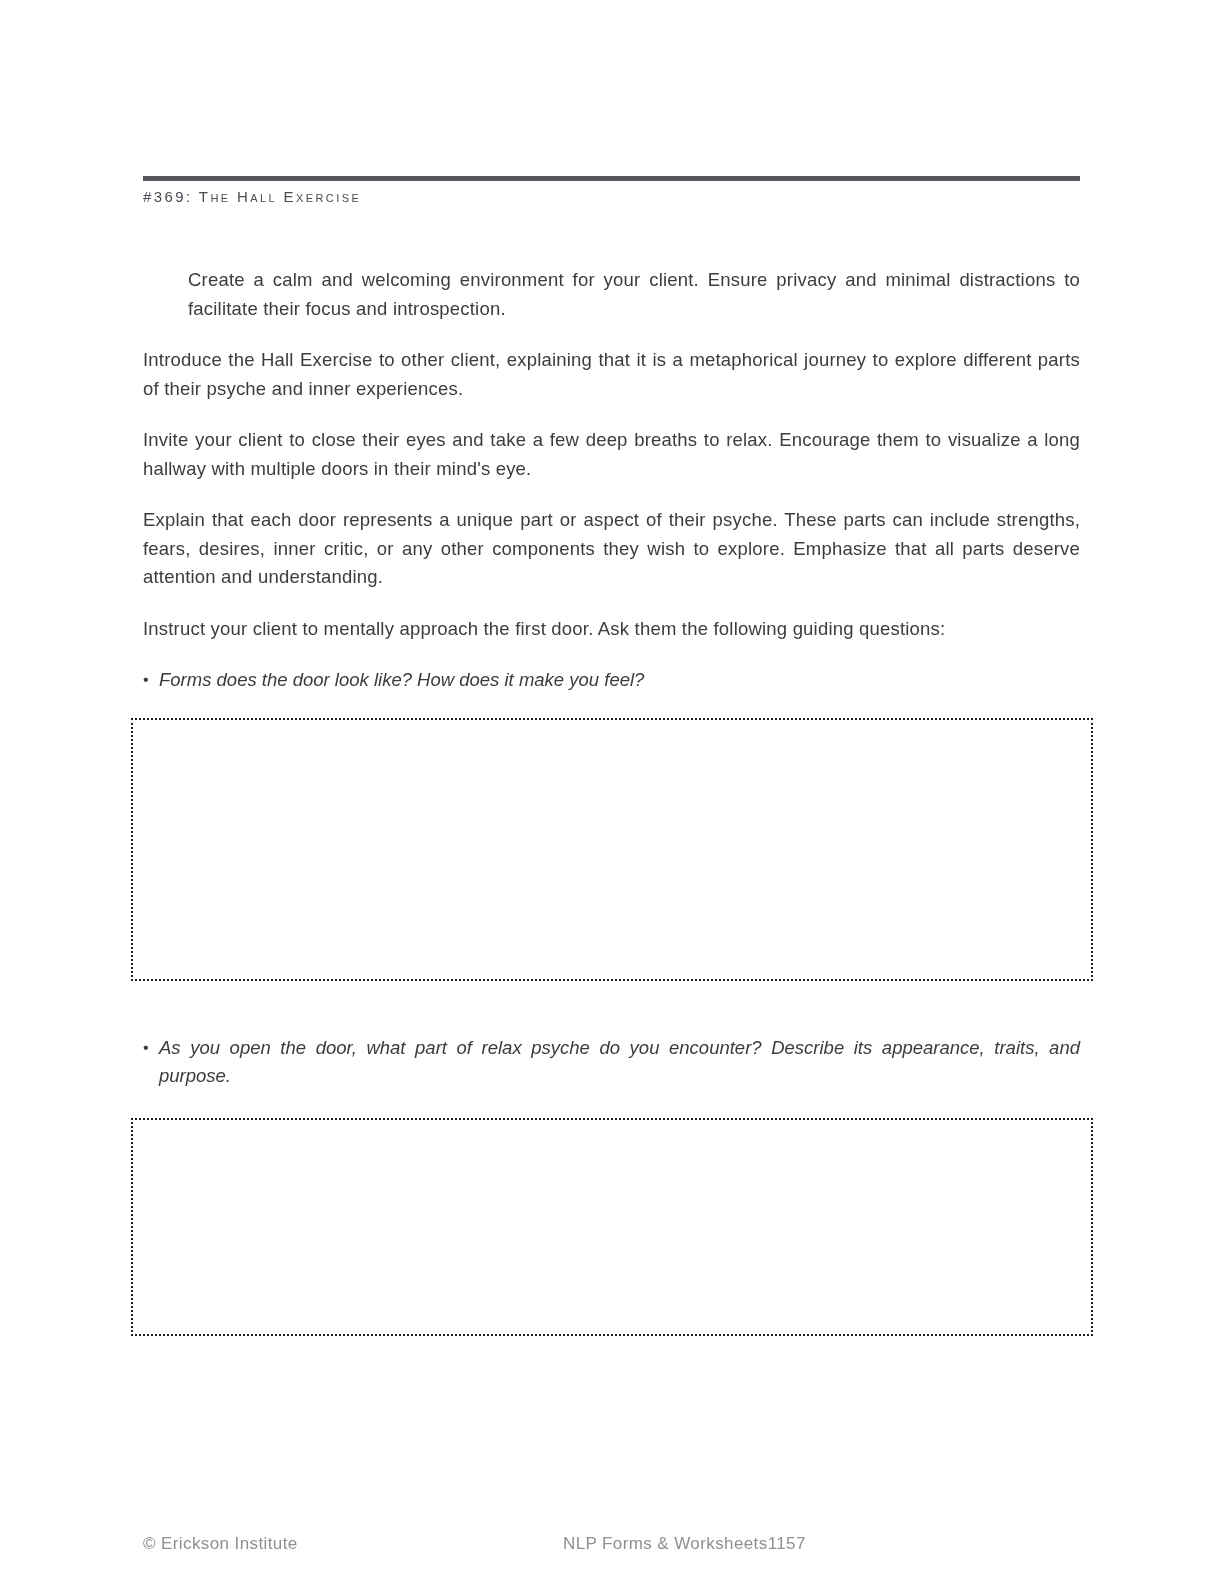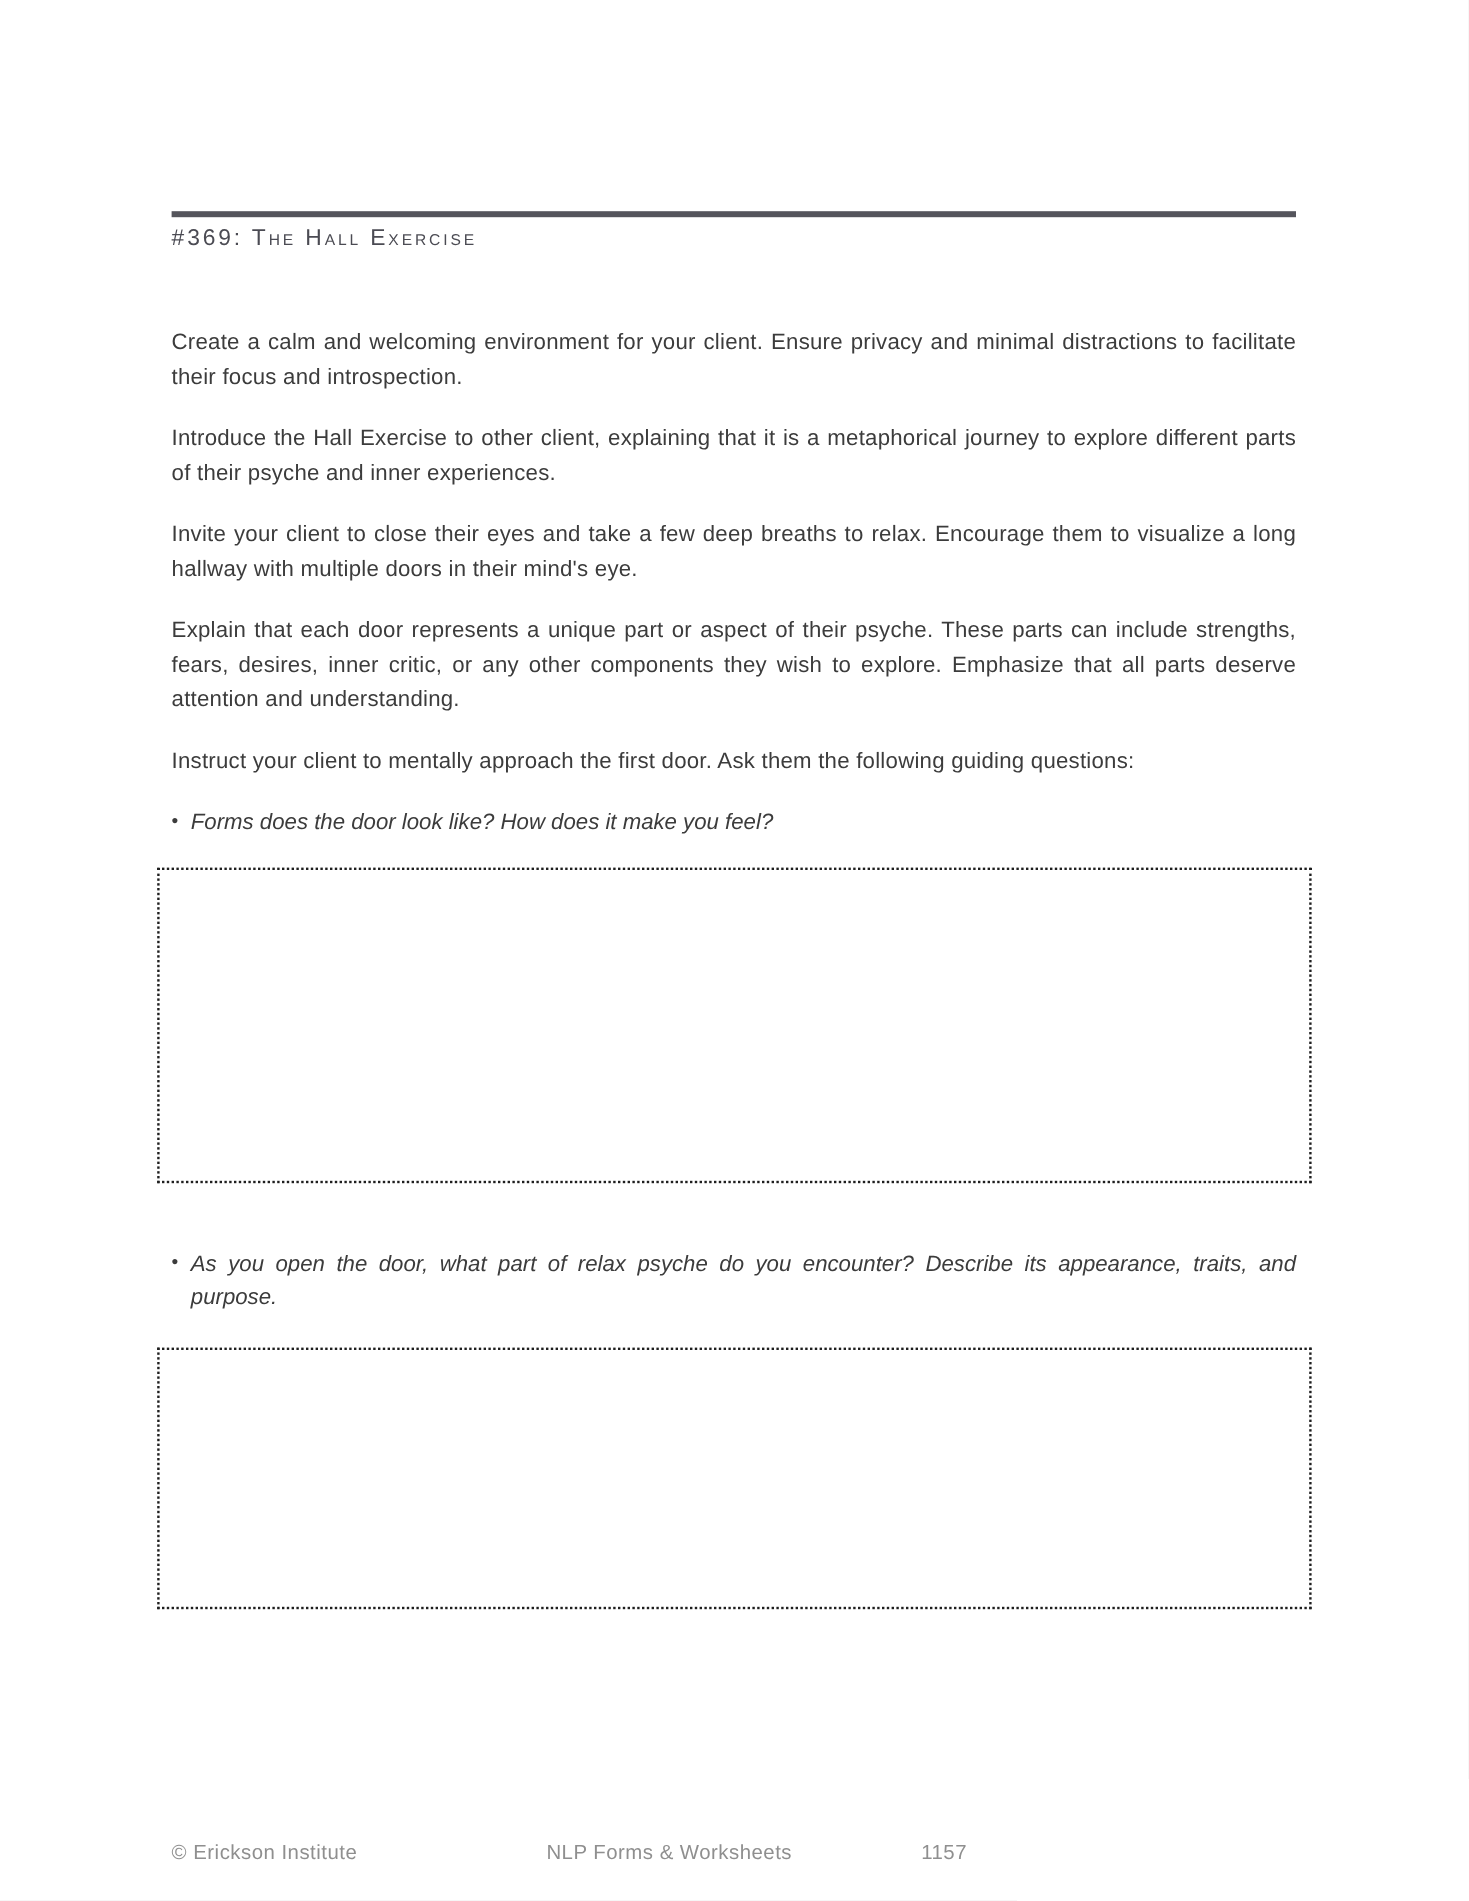--- a/index.html
+++ b/index.html
@@ -23,36 +23,37 @@
     top: 0;
     width: 937px;
   }
   .title-rule {
     margin-top: 176px;
     height: 5px;
     background: #55555c;
   }
   .page-title {
     margin: 7px 0 0 0;
-    font-size: 19px;
+    font-size: 15px;
     font-weight: 400;
     letter-spacing: 2.4px;
     font-variant: small-caps;
     color: #4b4b53;
   }
   .para {
     font-size: 18.5px;
     line-height: 28.5px;
     letter-spacing: 0.2px;
     text-align: justify;
     color: #3c3c3c;
     margin: 0 0 23px 0;
   }
   .p-first {
     margin-top: 61px;
+    margin-left: 45px;
   }
   .bullet-row {
     display: flex;
     align-items: flex-start;
     font-style: italic;
     font-size: 18.5px;
     line-height: 28.5px;
     color: #3c3c3c;
   }
   .bullet-row .bullet {
@@ -85,21 +86,21 @@
     left: 143px;
     top: 1534px;
     width: 937px;
     display: flex;
     align-items: baseline;
     font-size: 17px;
     letter-spacing: 0.4px;
     color: #8f8f8f;
   }
   .footer .f-left  { flex: 1 1 0; text-align: left; }
-  .footer .f-center{ flex: 1 1 0; text-align: left; }
+  .footer .f-center{ flex: 1 1 0; text-align: right; }
   .footer .f-right { flex: 1 1 0; text-align: left; }
 </style>
 </head>
 <body>
 
 <div class="page">
   <div class="content">
 
     <div class="title-rule"></div>
     <h1 class="page-title">#369: The Hall Exercise</h1>

